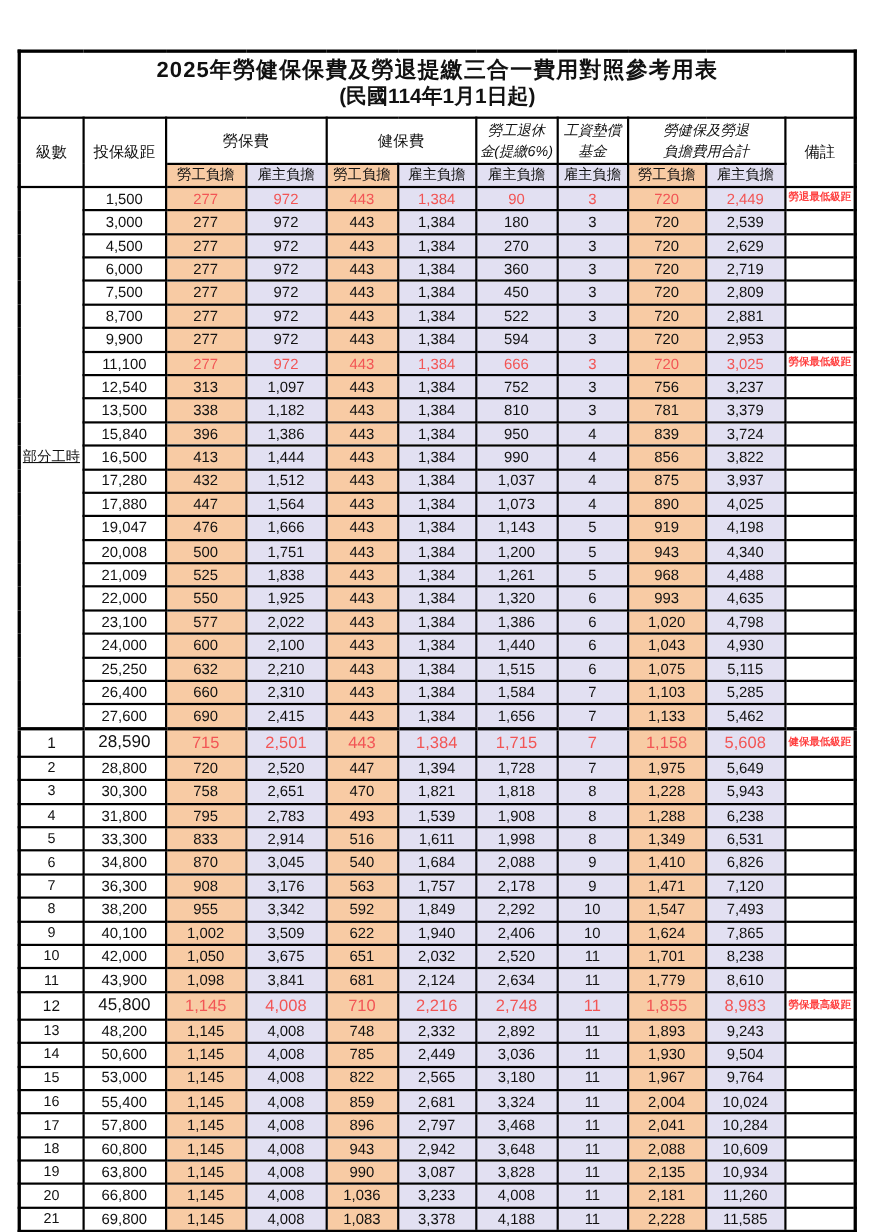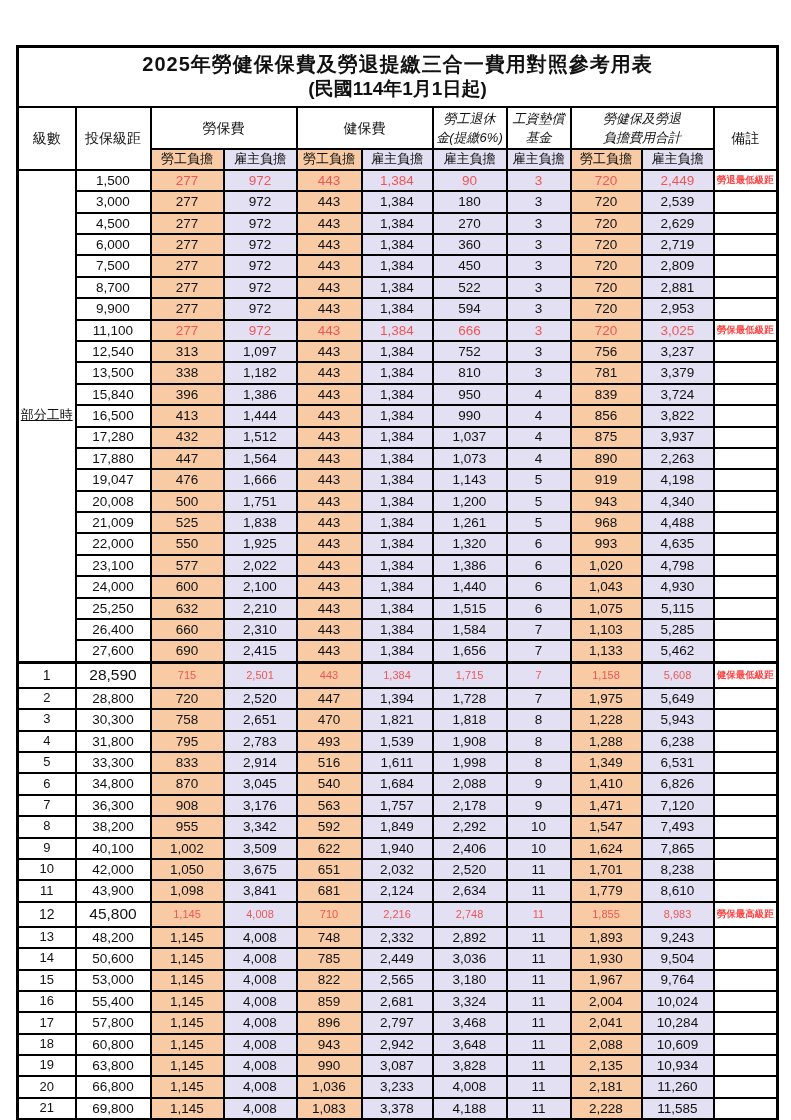--- a/index.html
+++ b/index.html
@@ -35,21 +35,21 @@
   .hrow2 td{height:19px;font-size:13px;}
   .emp{background:var(--emp,#F8CBA4);}
   .er{background:var(--er,#E2E0F2);}
   
   tbody.data td{height:19.4px;font-size:13.5px;}
   tbody.data .level-cell{font-size:13px;}
   tbody.data .part-time-cell{font-size:13px;letter-spacing:0;text-decoration:underline;}
   tbody.data .note-cell{font-size:9.5px;font-weight:bold;color:var(--note,#FF4040);letter-spacing:0;}
   tr.hl td.val{color:var(--red,#F25555);}
   tr.hl .note-cell{color:var(--note,#FF4040);}
-  tr.big td{height:23px;font-size:11px;}
+  tr.big td{height:23px;font-size:15px;}
   tr.big .bracket-cell{font-size:15.5px;}
   tr.big .level-cell{font-size:14px;}
   tr.sec td{border-top:3px solid #000;}
 </style>
 </head>
 <body>
 
 <div class="sheet">
   <table>
     <colgroup>
@@ -262,21 +262,21 @@
         </tr>
         <tr>
           <td class="bracket-cell">17,880</td>
           <td class="val emp">447</td>
           <td class="val er">1,564</td>
           <td class="val emp">443</td>
           <td class="val er">1,384</td>
           <td class="val er">1,073</td>
           <td class="val er">4</td>
           <td class="val emp">890</td>
-          <td class="val er">2,263</td>
+          <td class="val er">4,025</td>
           <td class="note-cell"></td>
         </tr>
         <tr>
           <td class="bracket-cell">19,047</td>
           <td class="val emp">476</td>
           <td class="val er">1,666</td>
           <td class="val emp">443</td>
           <td class="val er">1,384</td>
           <td class="val er">1,143</td>
           <td class="val er">5</td>

